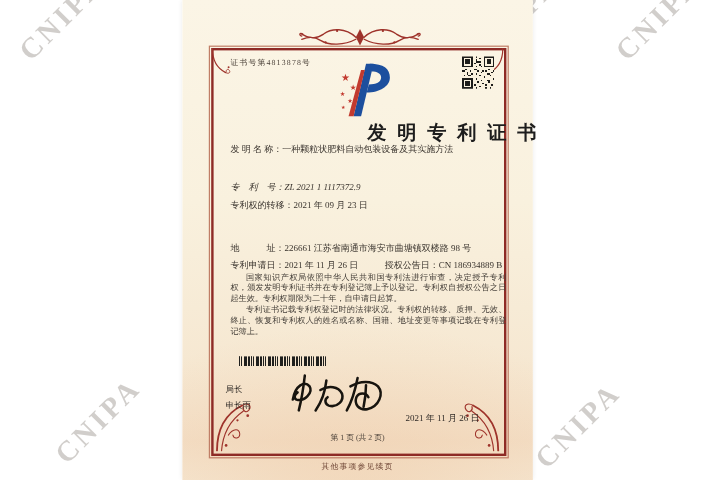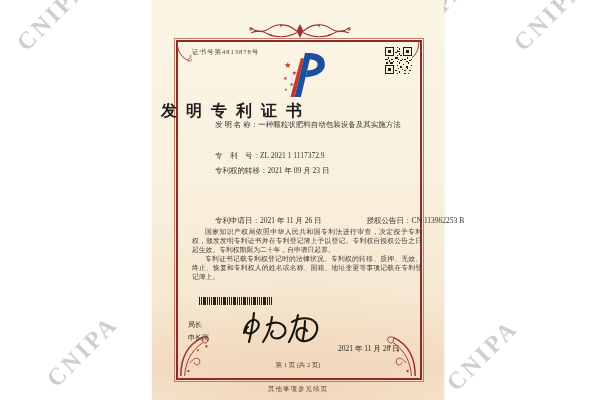--- a/index.html
+++ b/index.html
@@ -28,30 +28,30 @@
   .frame-inner{
     position:absolute;inset:1px;border:2px solid #8e2b26;
   }
   .cert-no{
     position:absolute;left:40px;top:48px;
     font-size:6.5px;letter-spacing:1px;color:#4a4038;
   }
   .logo{position:absolute;left:131px;top:51px;}
   .qr{position:absolute;left:233px;top:47px;}
   .title{
-    position:absolute;left:0;top:101px;width:100%;
-    text-align:left;font-size:16px;font-weight:bold;
+    position:absolute;left:12px;top:101px;width:100%;
+    text-align:right;font-size:16px;font-weight:bold;
     letter-spacing:9px;text-indent:9px;color:#1d1d1d;
   }
   .field{
     position:absolute;left:40px;right:24px;
     font-size:7.5px;line-height:10px;color:#3a342e;
     white-space:nowrap;
   }
-  .field .lb{white-space:pre;margin-left:23px;}
+  .field .lb{white-space:pre;}
   .grant-no{margin-left:22px;}
   .paras{
     position:absolute;left:40px;top:228px;width:230px;
     font-size:6.8px;line-height:8.9px;color:#46403a;
     text-align:justify;
   }
   .paras p{margin:0;text-indent:1.9em;}
   .barcode{
     position:absolute;left:47px;top:297px;width:74px;height:8px;
     background:
@@ -229,24 +229,25 @@
       <rect x="19" y="18" width="1" height="1"></rect>
         <rect x="18" y="20" width="1" height="1"></rect>
         <rect x="15" y="20" width="1" height="1"></rect>
       <rect x="20" y="14" width="1" height="1"></rect>
     </g>
   </svg>
 
   <div class="title">发明专利证书</div>
 
   <div class="field" style="top:120px;"><span class="lb">发 明 名 称：</span><span>一种颗粒状肥料自动包装设备及其实施方法</span></div>
-  <div class="field" style="top:151px;"><span class="lb">专　利　号：</span><span>ZL 2021 1 1117372.9</span></div>
+  <div class="field" style="top:151px;font-style:italic;"><span class="lb">专　利　号：</span><span>ZL 2021 1 1117372.9</span></div>
   <div class="field" style="top:166px;"><span class="lb">专利权的转移：</span><span>2021 年 09 月 23 日</span></div>
+  <div class="field" style="top:202px;"><span class="lb">地　　　址：</span><span>226661 江苏省南通市海安市曲塘镇双楼路 98 号</span></div>
   <div class="field" style="top:216px;">
-    <span class="lb">专利申请日：</span><span>2021 年 11 月 26 日</span><span class="grant-no"><span class="lb">授权公告日：</span><span>CN 113962253 B</span></span>
+    <span class="lb">专利申请日：</span><span>2021 年 11 月 26 日</span><span class="grant-no"><span class="lb">授权公告日：</span><span>CN 186934889 B</span></span>
   </div>
 
   <div class="paras">
     <p>国家知识产权局依照中华人民共和国专利法进行审查，决定授予专利权，颁发发明专利证书并在专利登记簿上予以登记。专利权自授权公告之日起生效。专利权期限为二十年，自申请日起算。</p>
     <p>专利证书记载专利权登记时的法律状况。专利权的转移、质押、无效、终止、恢复和专利权人的姓名或名称、国籍、地址变更等事项记载在专利登记簿上。</p>
   </div>
 
   <div class="barcode"></div>
 
   <div class="director">

